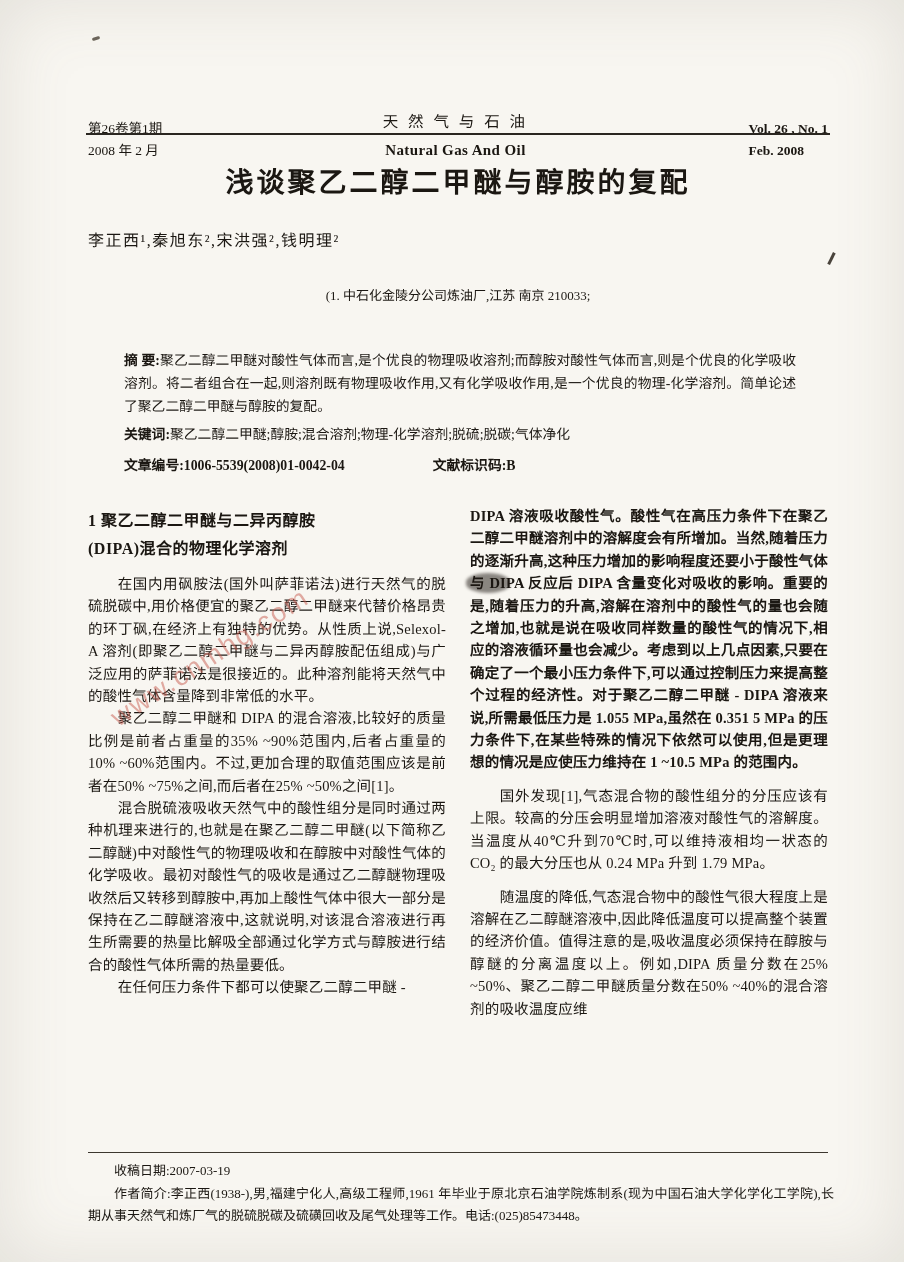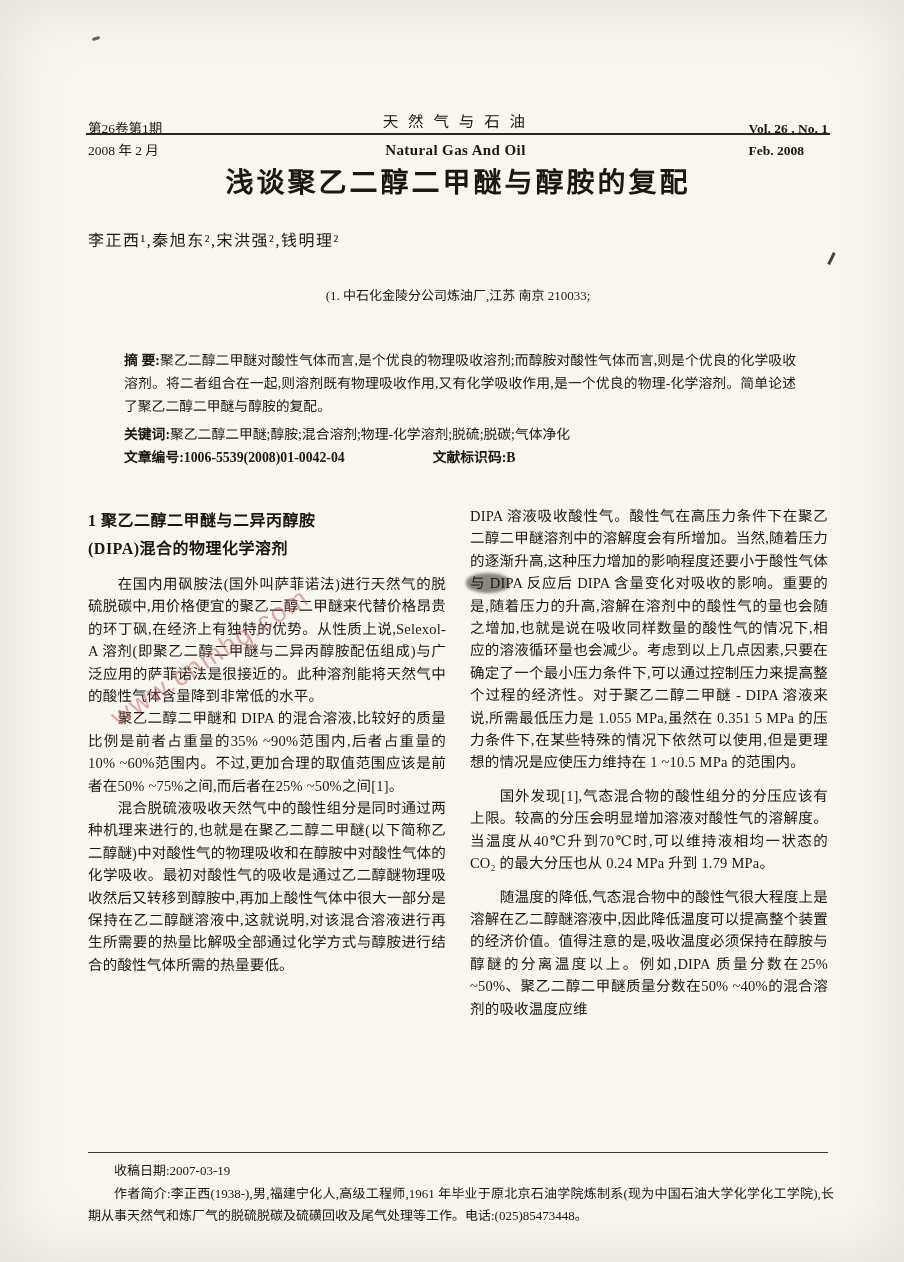--- a/index.html
+++ b/index.html
@@ -46,38 +46,38 @@
   }
 
   
   .front {
     position: absolute; top: 349px; left: 124px; width: 672px;
     font-size: 13.8px; line-height: 1.67;
   }
   .front .abstract { text-align: justify; }
   .front .label { font-weight: bold; }
   .front .keywords { margin-top: 5px; text-align: justify; }
-  .front .meta { margin-top: 0; display: flex; font-weight: bold; }
+  .front .meta { margin-top: 8px; display: flex; font-weight: bold; }
   .front .meta .doc-code { margin-left: 88px; }
 
   
   .columns {
     position: absolute; top: 505px; left: 88px; width: 740px; height: 652px;
     display: flex; gap: 24px; overflow: hidden;
   }
   .col {
     width: 358px; font-size: 14.5px; line-height: 22.4px;
     letter-spacing: 0.2px; text-align: justify;
   }
   .sec-heading {
     font-size: 16px; font-weight: bold; line-height: 1.78;
     margin: 2px 0 9px 0; letter-spacing: 0.5px; text-align: left;
   }
   .col p { text-indent: 2.05em; }
-  .col p.noindent { text-indent: 0; }
+  .col p.noindent { text-indent: 0; font-weight: bold; }
   .col-right p { margin-bottom: 11px; }
 
   
   .footnote-rule {
     position: absolute; top: 1152px; left: 88px; width: 740px; height: 1px;
     background: #3d372f;
   }
   .footnote {
     position: absolute; top: 1160px; left: 88px; width: 746px;
     font-size: 13px; line-height: 1.74; text-align: justify;
@@ -155,20 +155,21 @@
 
   <section class="columns">
     <div class="col col-left">
       <h2 class="sec-heading">
         <div>1  聚乙二醇二甲醚与二异丙醇胺</div>
         <div>(DIPA)混合的物理化学溶剂</div>
       </h2>
       <p>在国内用砜胺法(国外叫萨菲诺法)进行天然气的脱硫脱碳中,用价格便宜的聚乙二醇二甲醚来代替价格昂贵的环丁砜,在经济上有独特的优势。从性质上说,Selexol-A 溶剂(即聚乙二醇二甲醚与二异丙醇胺配伍组成)与广泛应用的萨菲诺法是很接近的。此种溶剂能将天然气中的酸性气体含量降到非常低的水平。</p>
       <p>聚乙二醇二甲醚和 DIPA 的混合溶液,比较好的质量比例是前者占重量的35% ~90%范围内,后者占重量的10% ~60%范围内。不过,更加合理的取值范围应该是前者在50% ~75%之间,而后者在25% ~50%之间[1]。</p>
       <p>混合脱硫液吸收天然气中的酸性组分是同时通过两种机理来进行的,也就是在聚乙二醇二甲醚(以下简称乙二醇醚)中对酸性气的物理吸收和在醇胺中对酸性气体的化学吸收。最初对酸性气的吸收是通过乙二醇醚物理吸收然后又转移到醇胺中,再加上酸性气体中很大一部分是保持在乙二醇醚溶液中,这就说明,对该混合溶液进行再生所需要的热量比解吸全部通过化学方式与醇胺进行结合的酸性气体所需的热量要低。</p>
+      <p>在任何压力条件下都可以使聚乙二醇二甲醚 -</p>
     </div>
     <div class="col col-right">
       <p class="noindent">DIPA 溶液吸收酸性气。酸性气在高压力条件下在聚乙二醇二甲醚溶剂中的溶解度会有所增加。当然,随着压力的逐渐升高,这种压力增加的影响程度还要小于酸性气体与 DIPA 反应后 DIPA 含量变化对吸收的影响。重要的是,随着压力的升高,溶解在溶剂中的酸性气的量也会随之增加,也就是说在吸收同样数量的酸性气的情况下,相应的溶液循环量也会减少。考虑到以上几点因素,只要在确定了一个最小压力条件下,可以通过控制压力来提高整个过程的经济性。对于聚乙二醇二甲醚 - DIPA 溶液来说,所需最低压力是 1.055 MPa,虽然在 0.351 5 MPa 的压力条件下,在某些特殊的情况下依然可以使用,但是更理想的情况是应使压力维持在 1 ~10.5 MPa 的范围内。</p>
       <p>国外发现[1],气态混合物的酸性组分的分压应该有上限。较高的分压会明显增加溶液对酸性气的溶解度。当温度从40℃升到70℃时,可以维持液相均一状态的 CO₂ 的最大分压也从 0.24 MPa 升到 1.79 MPa。</p>
       <p>随温度的降低,气态混合物中的酸性气很大程度上是溶解在乙二醇醚溶液中,因此降低温度可以提高整个装置的经济价值。值得注意的是,吸收温度必须保持在醇胺与醇醚的分离温度以上。例如,DIPA 质量分数在25% ~50%、聚乙二醇二甲醚质量分数在50% ~40%的混合溶剂的吸收温度应维</p>
     </div>
   </section>
 
   <div class="footnote-rule"></div>
   <footer class="footnote">

